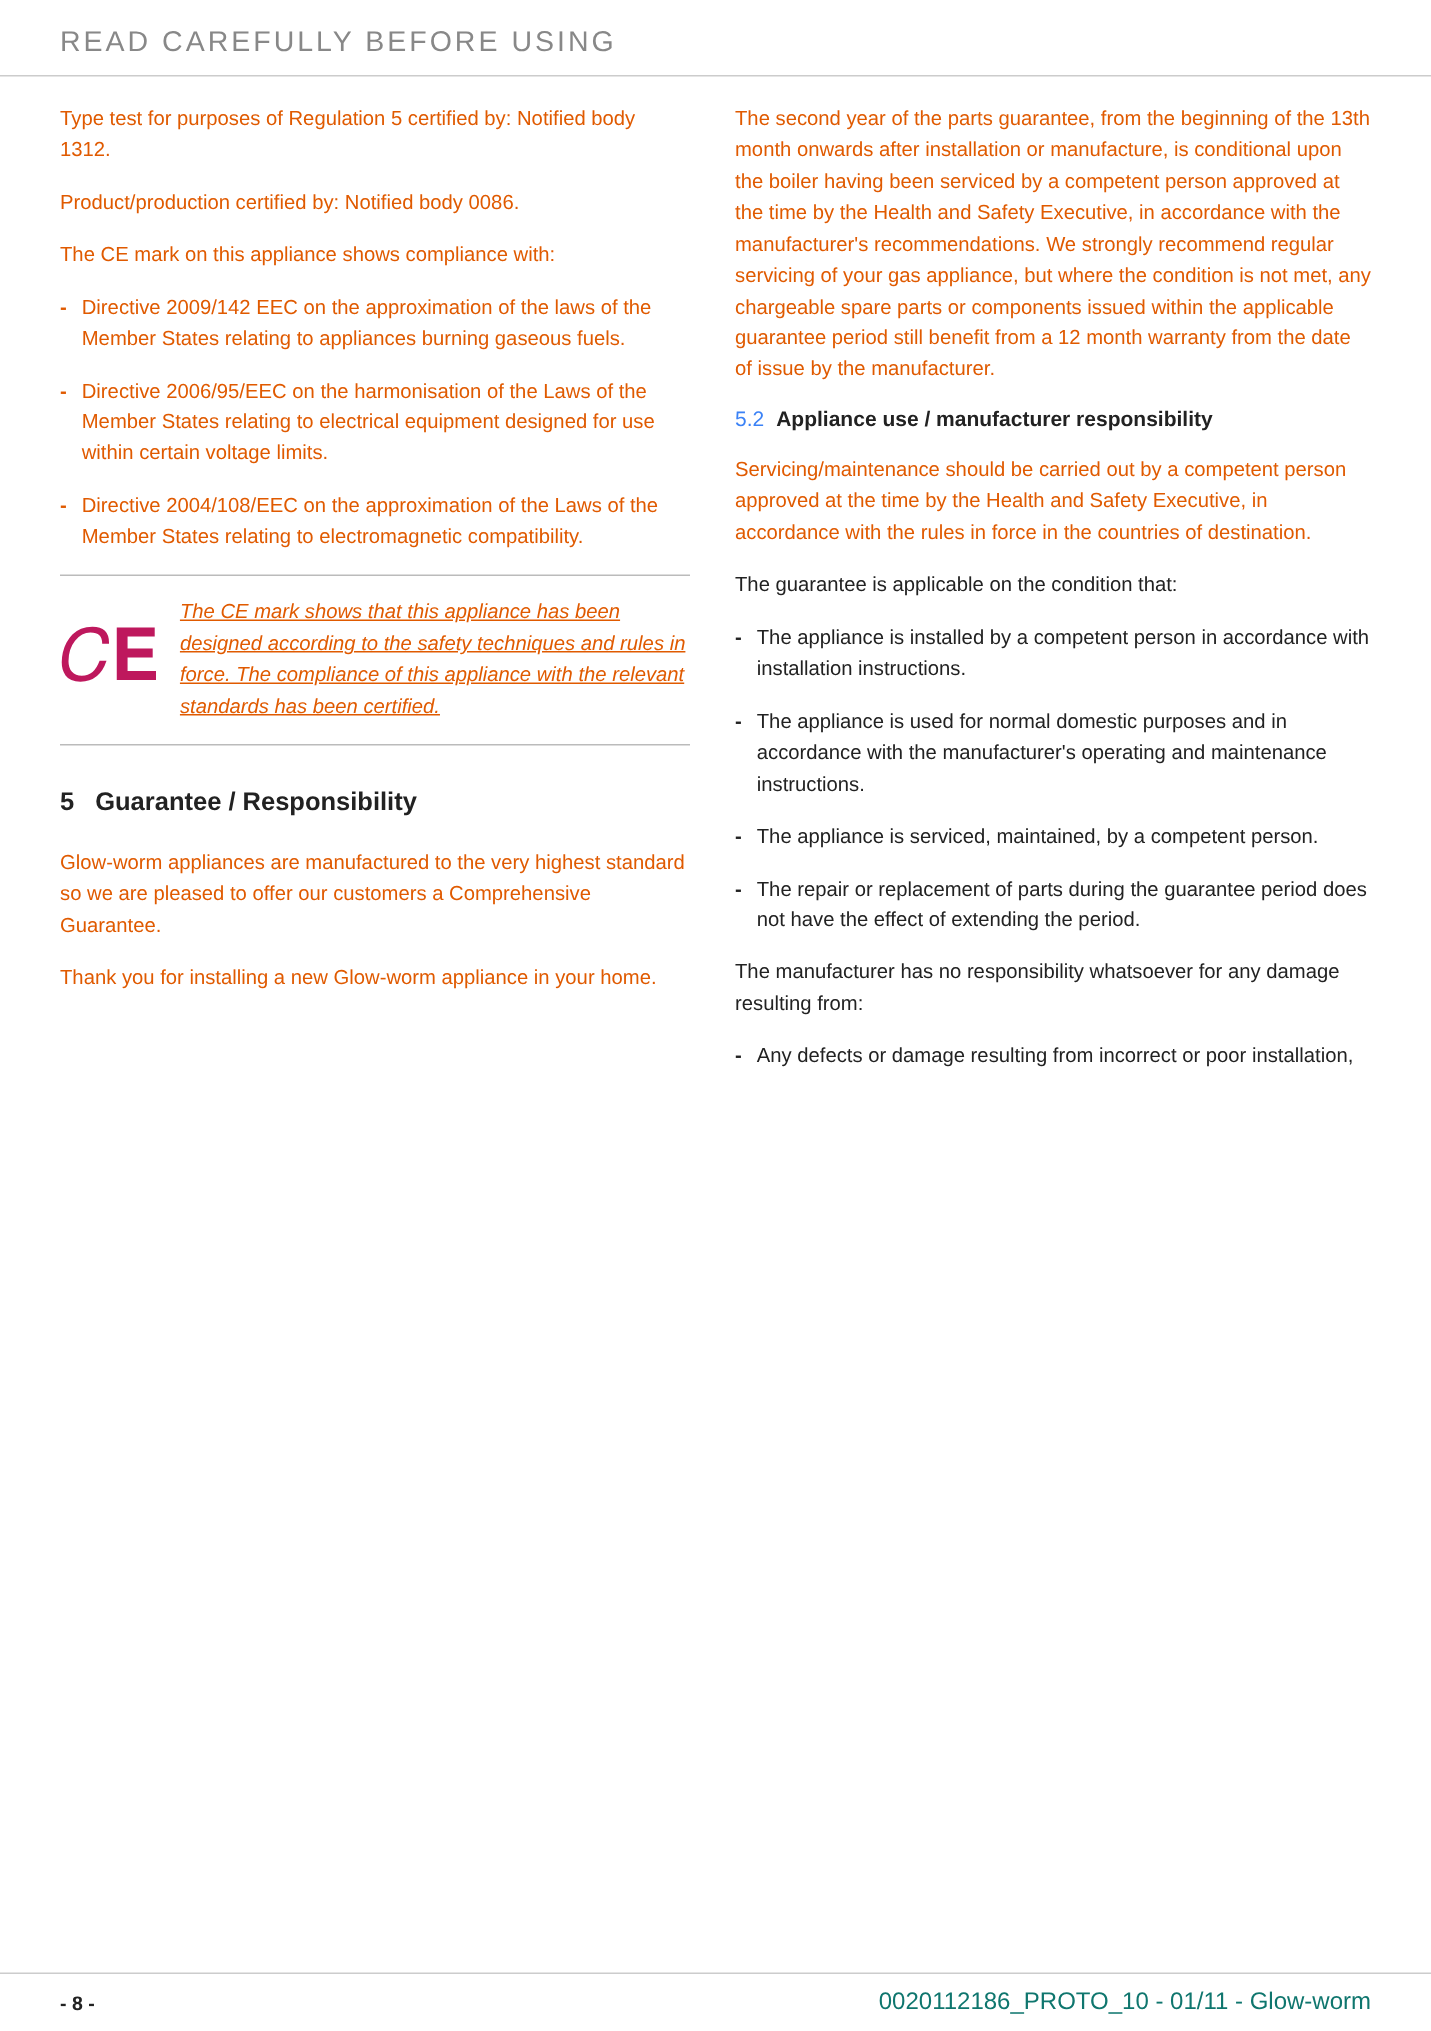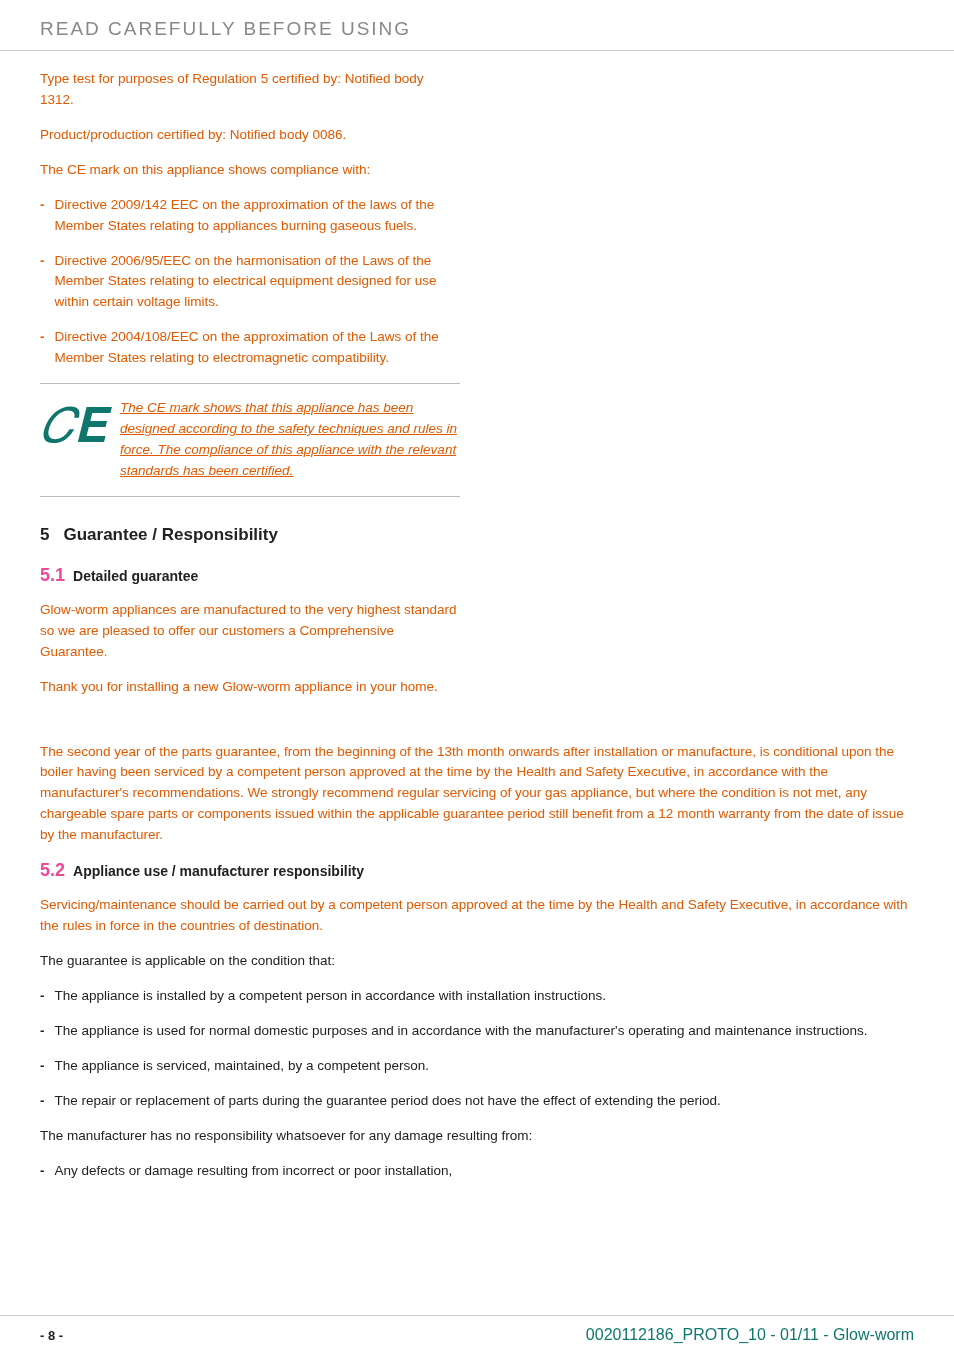--- a/index.html
+++ b/index.html
@@ -33,21 +33,21 @@
     .header-title {
       font-size: 19px;
       font-weight: 400;
       color: #888888;
       letter-spacing: 2px;
       text-transform: uppercase;
     }
 
     .content-area {
       display: flex;
-      flex-direction: column;
+      flex-direction: row;
       padding: 0 40px;
       gap: 30px;
     }
 
     .left-col {
       width: 420px;
       flex-shrink: 0;
     }
 
     .right-col {
@@ -89,26 +89,25 @@
       padding: 14px 0;
       display: flex;
       align-items: flex-start;
       margin-bottom: 20px;
       gap: 14px;
     }
 
     .ce-symbol {
       font-size: 48px;
       font-family: serif;
-      font-style: italic;
       font-weight: 300;
       line-height: 1;
-      color: #0f766e;
+      color: #be185d;
       flex-shrink: 0;
-      margin-top: 4px;
+      margin-top: 16px;
     }
 
     .ce-text {
       font-style: italic;
       color: #e05a00;
       line-height: 1.55;
       font-size: 13.5px;
       text-decoration: underline;
     }
 
@@ -134,23 +133,23 @@
     }
 
     .subsection-heading {
       font-size: 14px;
       font-weight: 700;
       color: #222222;
       margin-bottom: 8px;
     }
 
     .subsection-num {
-      font-size: 18px;
-      font-weight: 700;
-      color: #ec4899;
+      font-size: 14px;
+      font-weight: 400;
+      color: #3b82f6;
       margin-right: 8px;
     }
 
     .subsection-row {
       display: flex;
       align-items: baseline;
       margin-bottom: 8px;
     }
 
     .footer {
@@ -219,24 +218,20 @@
       <div class="ce-box">
         <span class="ce-symbol">𝐶𝐄</span>
         <span class="ce-text">The CE mark shows that this appliance has been designed according to the safety techniques and rules in force. The compliance of this appliance with the relevant standards has been certified.</span>
       </div>
 
       <div class="section-heading-row">
         <span class="section-number">5</span>
         <span class="section-heading">Guarantee / Responsibility</span>
       </div>
 
-      <div class="subsection-row">
-        <span class="subsection-num orange">5.1</span>
-        <span class="subsection-heading orange">Detailed guarantee</span>
-      </div>
 
       <p class="orange">Glow-worm appliances are manufactured to the very highest standard so we are pleased to offer our customers a Comprehensive Guarantee.</p>
 
       <p class="orange">Thank you for installing a new Glow-worm appliance in your home.</p>
 
 
     </div>
 
     <div class="right-col">
 

